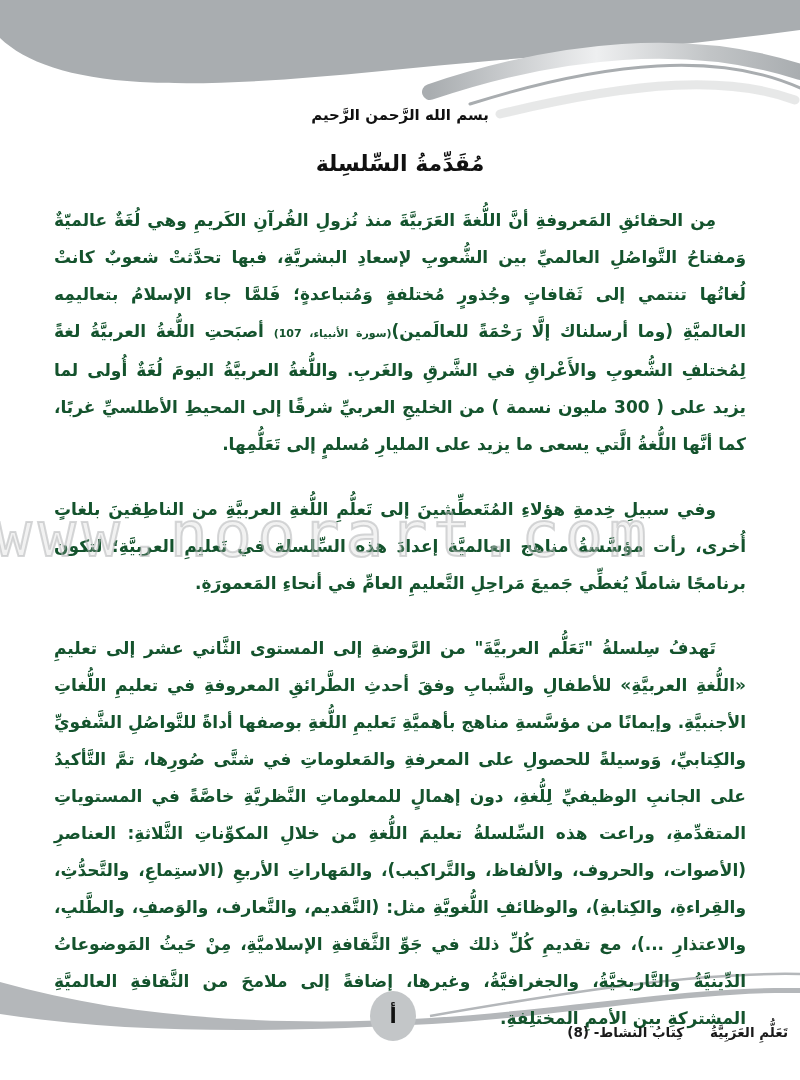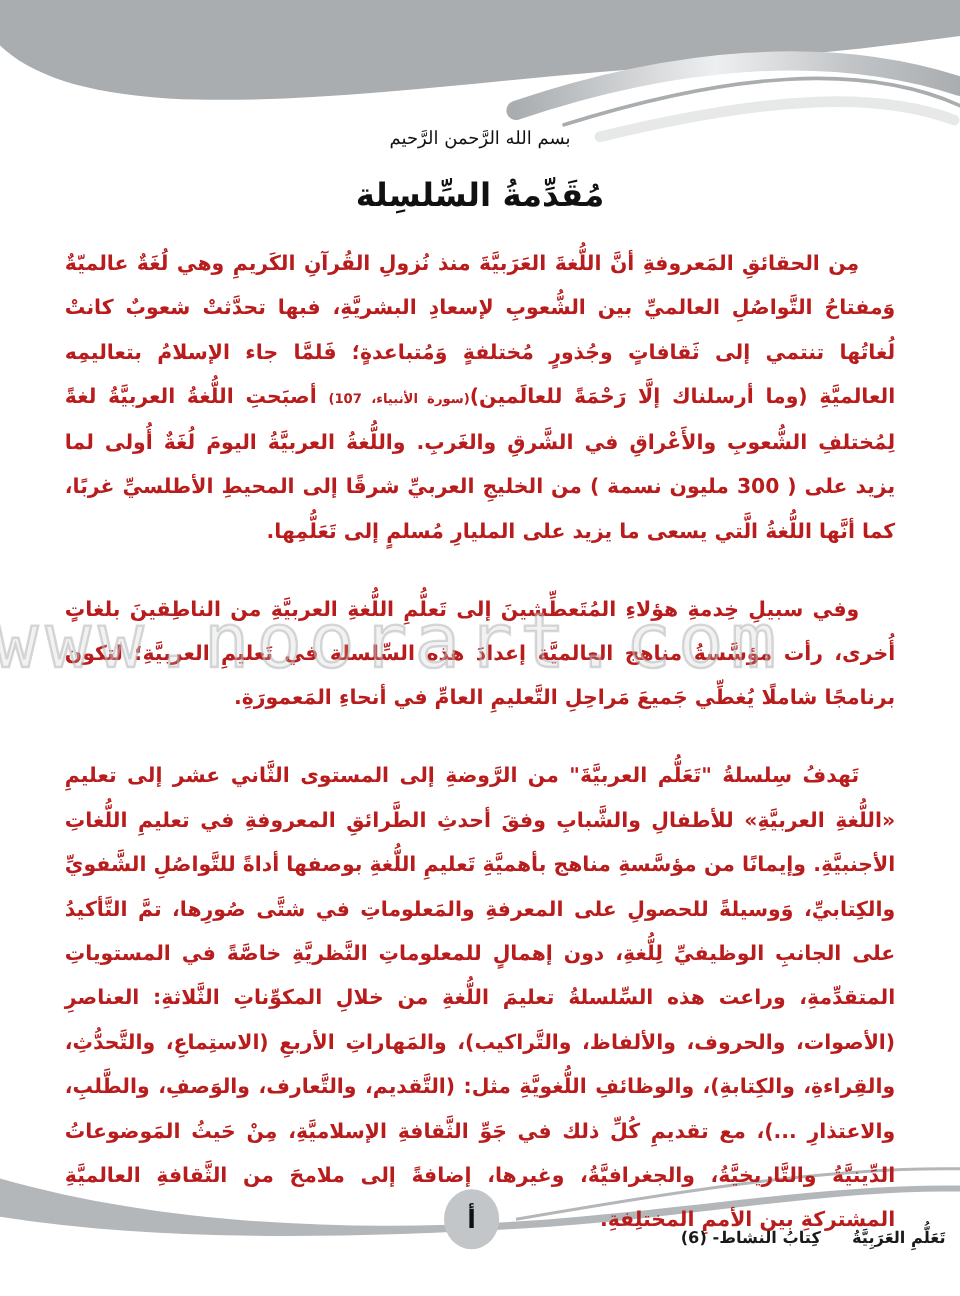--- a/index.html
+++ b/index.html
@@ -9,31 +9,31 @@
     color:#111;
   }
   svg.deco { position:absolute; left:0; display:block; pointer-events:none; }
   .header-svg { top:0; }
   .bottom-svg { bottom:0; }
   .header-main { fill:var(--header-gray,#a9adb0); }
   .ribbon { fill:var(--ribbon-gray,#b4b7ba); }
 
   .content { position:relative; z-index:2; padding-top:102px; }
   .bismillah {
-    text-align:center; direction:rtl; font-size:15px; font-weight:normal;
+    text-align:center; direction:rtl; font-size:15px; font-weight:bold;
     line-height:26px;
   }
   .page-title {
-    text-align:center; direction:rtl; font-size:27px; font-weight:bold;
+    text-align:center; direction:rtl; font-size:22px; font-weight:bold;
     margin:16px 0 0 0; line-height:40px;
   }
   .body-text { width:692px; margin:18px auto 0 auto; direction:rtl; }
   .para {
     margin:0; font-size:17px; font-weight:bold; line-height:37px;
-    text-align:justify; text-indent:30px; color:#b91c1c;
+    text-align:justify; text-indent:30px; color:#14532d;
   }
   .para + .para { margin-top:28px; }
   .cite-small { font-size:11px; }
 
   .watermark {
     position:absolute; top:498px; left:-6px; width:812px; z-index:3;
     font-family:"DejaVu Sans Mono",monospace; font-size:63px;
     letter-spacing:6px; white-space:nowrap;
     color:rgba(195,195,195,0.22);
     -webkit-text-stroke:2px rgba(180,182,184,0.55);
@@ -88,16 +88,16 @@
     <path class="ribbon" d="M0,22 C140,62 300,66 430,58 C560,50 690,26 800,28 L800,33 C690,31 560,57 432,64 C300,71 140,76 0,54 Z"></path>
     <path d="M430,56 C580,30 700,12 800,14" fill="none" stroke="#b4b7ba" stroke-width="2.5"></path>
   </svg>
 
   <div class="page-badge">
     <span>أ</span>
   </div>
 
   <div class="footer">
     <span>تَعَلُّمِ العَرَبِيَّةُ</span>
-    <span>كِتابُ النشاط- (6)</span>
+    <span>كِتابُ النشاط- (8)</span>
   </div>
 
 </div>
 
 </body></html>

